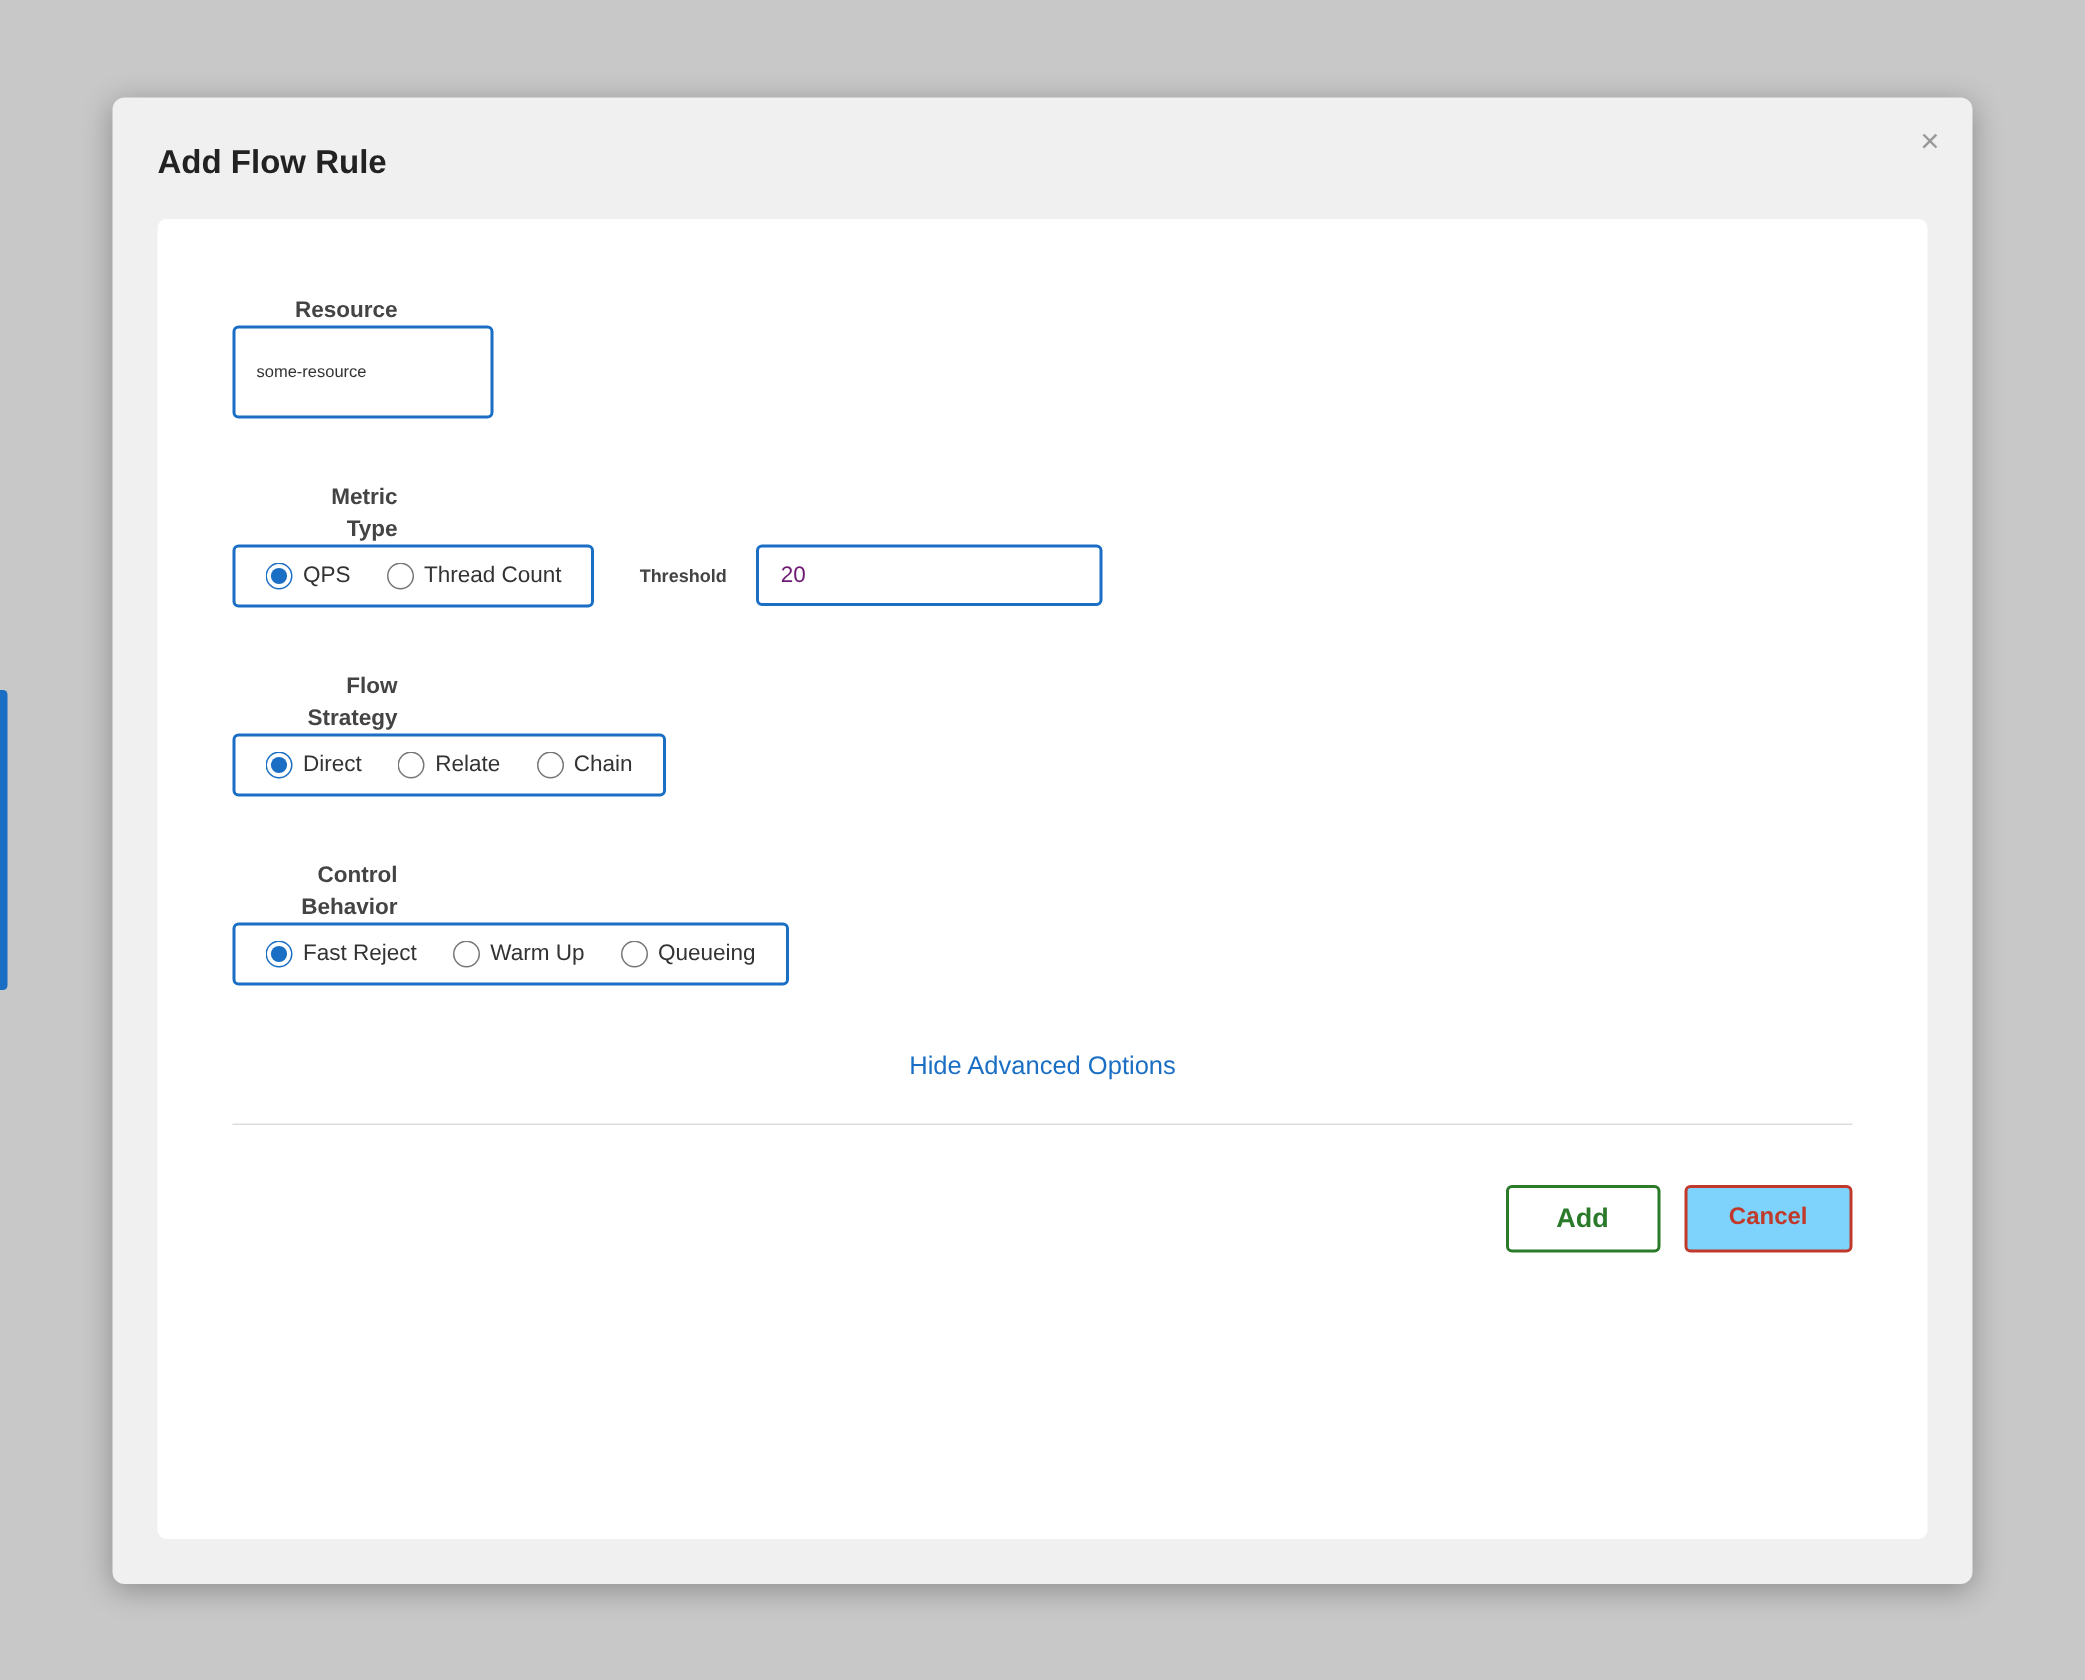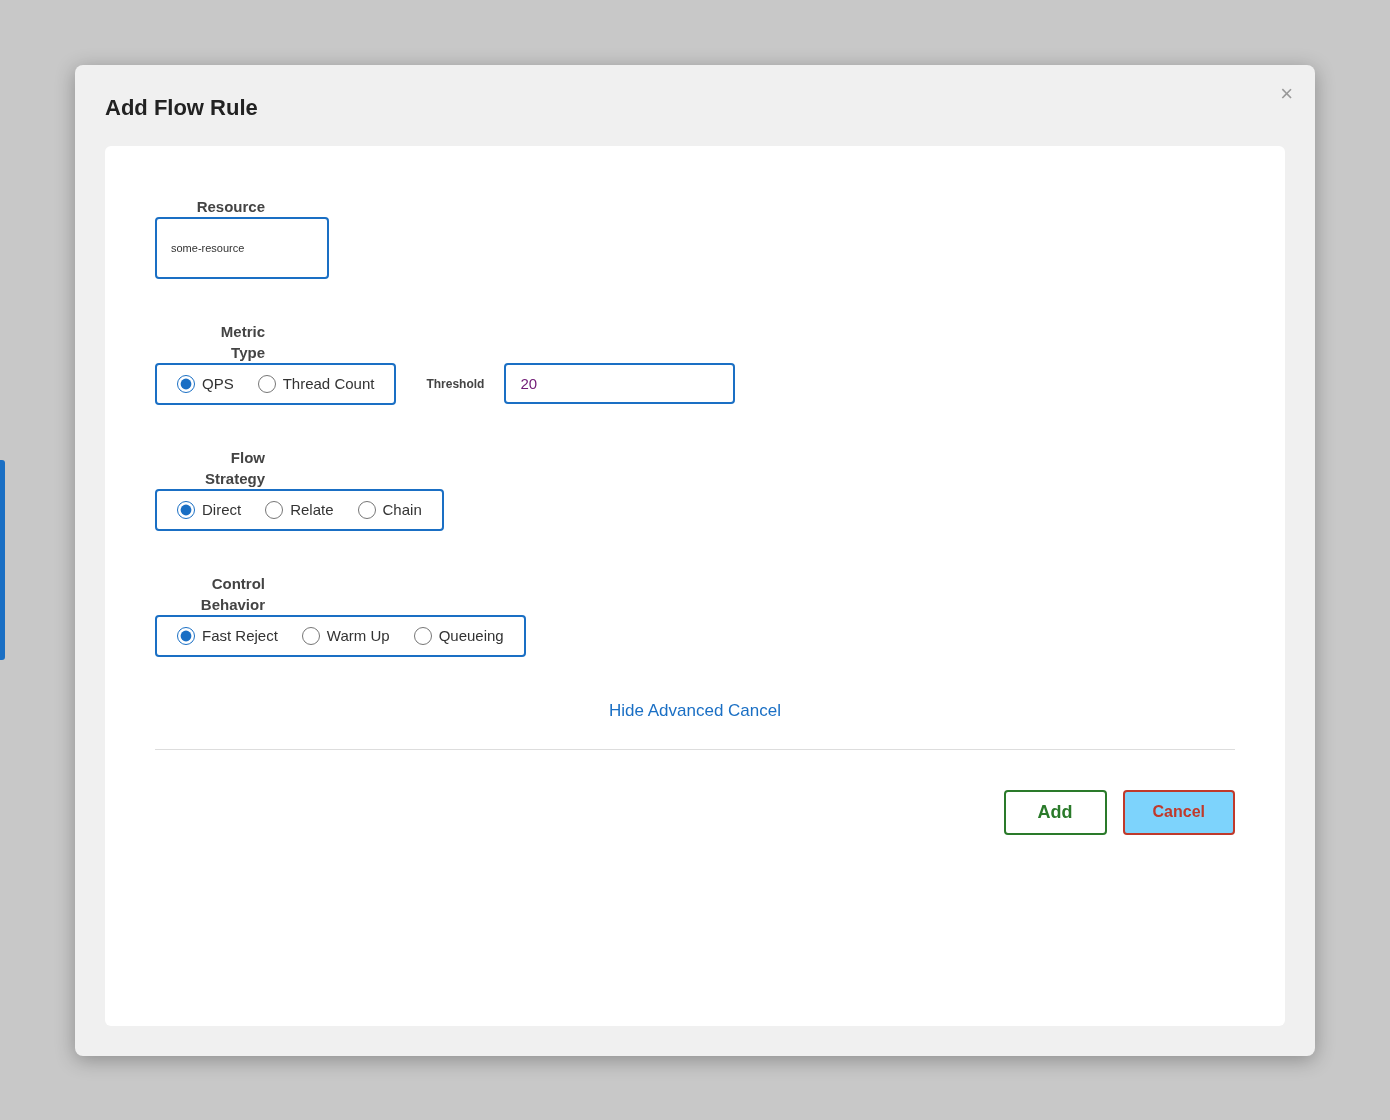--- a/index.html
+++ b/index.html
@@ -264,21 +264,21 @@
               <span>Warm Up</span>
             </label>
             <label class="radio-item">
               <input type="radio" name="control_behavior" value="queueing" style="">
               <span>Queueing</span>
             </label>
           </div>
         </div>
       </div>
 
-      <div class="hide-advanced">Hide Advanced Cancel</div>
+      <div class="hide-advanced">Hide Advanced Options</div>
 
       <hr class="divider">
 
       <div class="footer-actions">
         <button class="btn-add">Add</button>
         <button class="btn-cancel">Cancel</button>
       </div>
 
     </div>
   </div>

